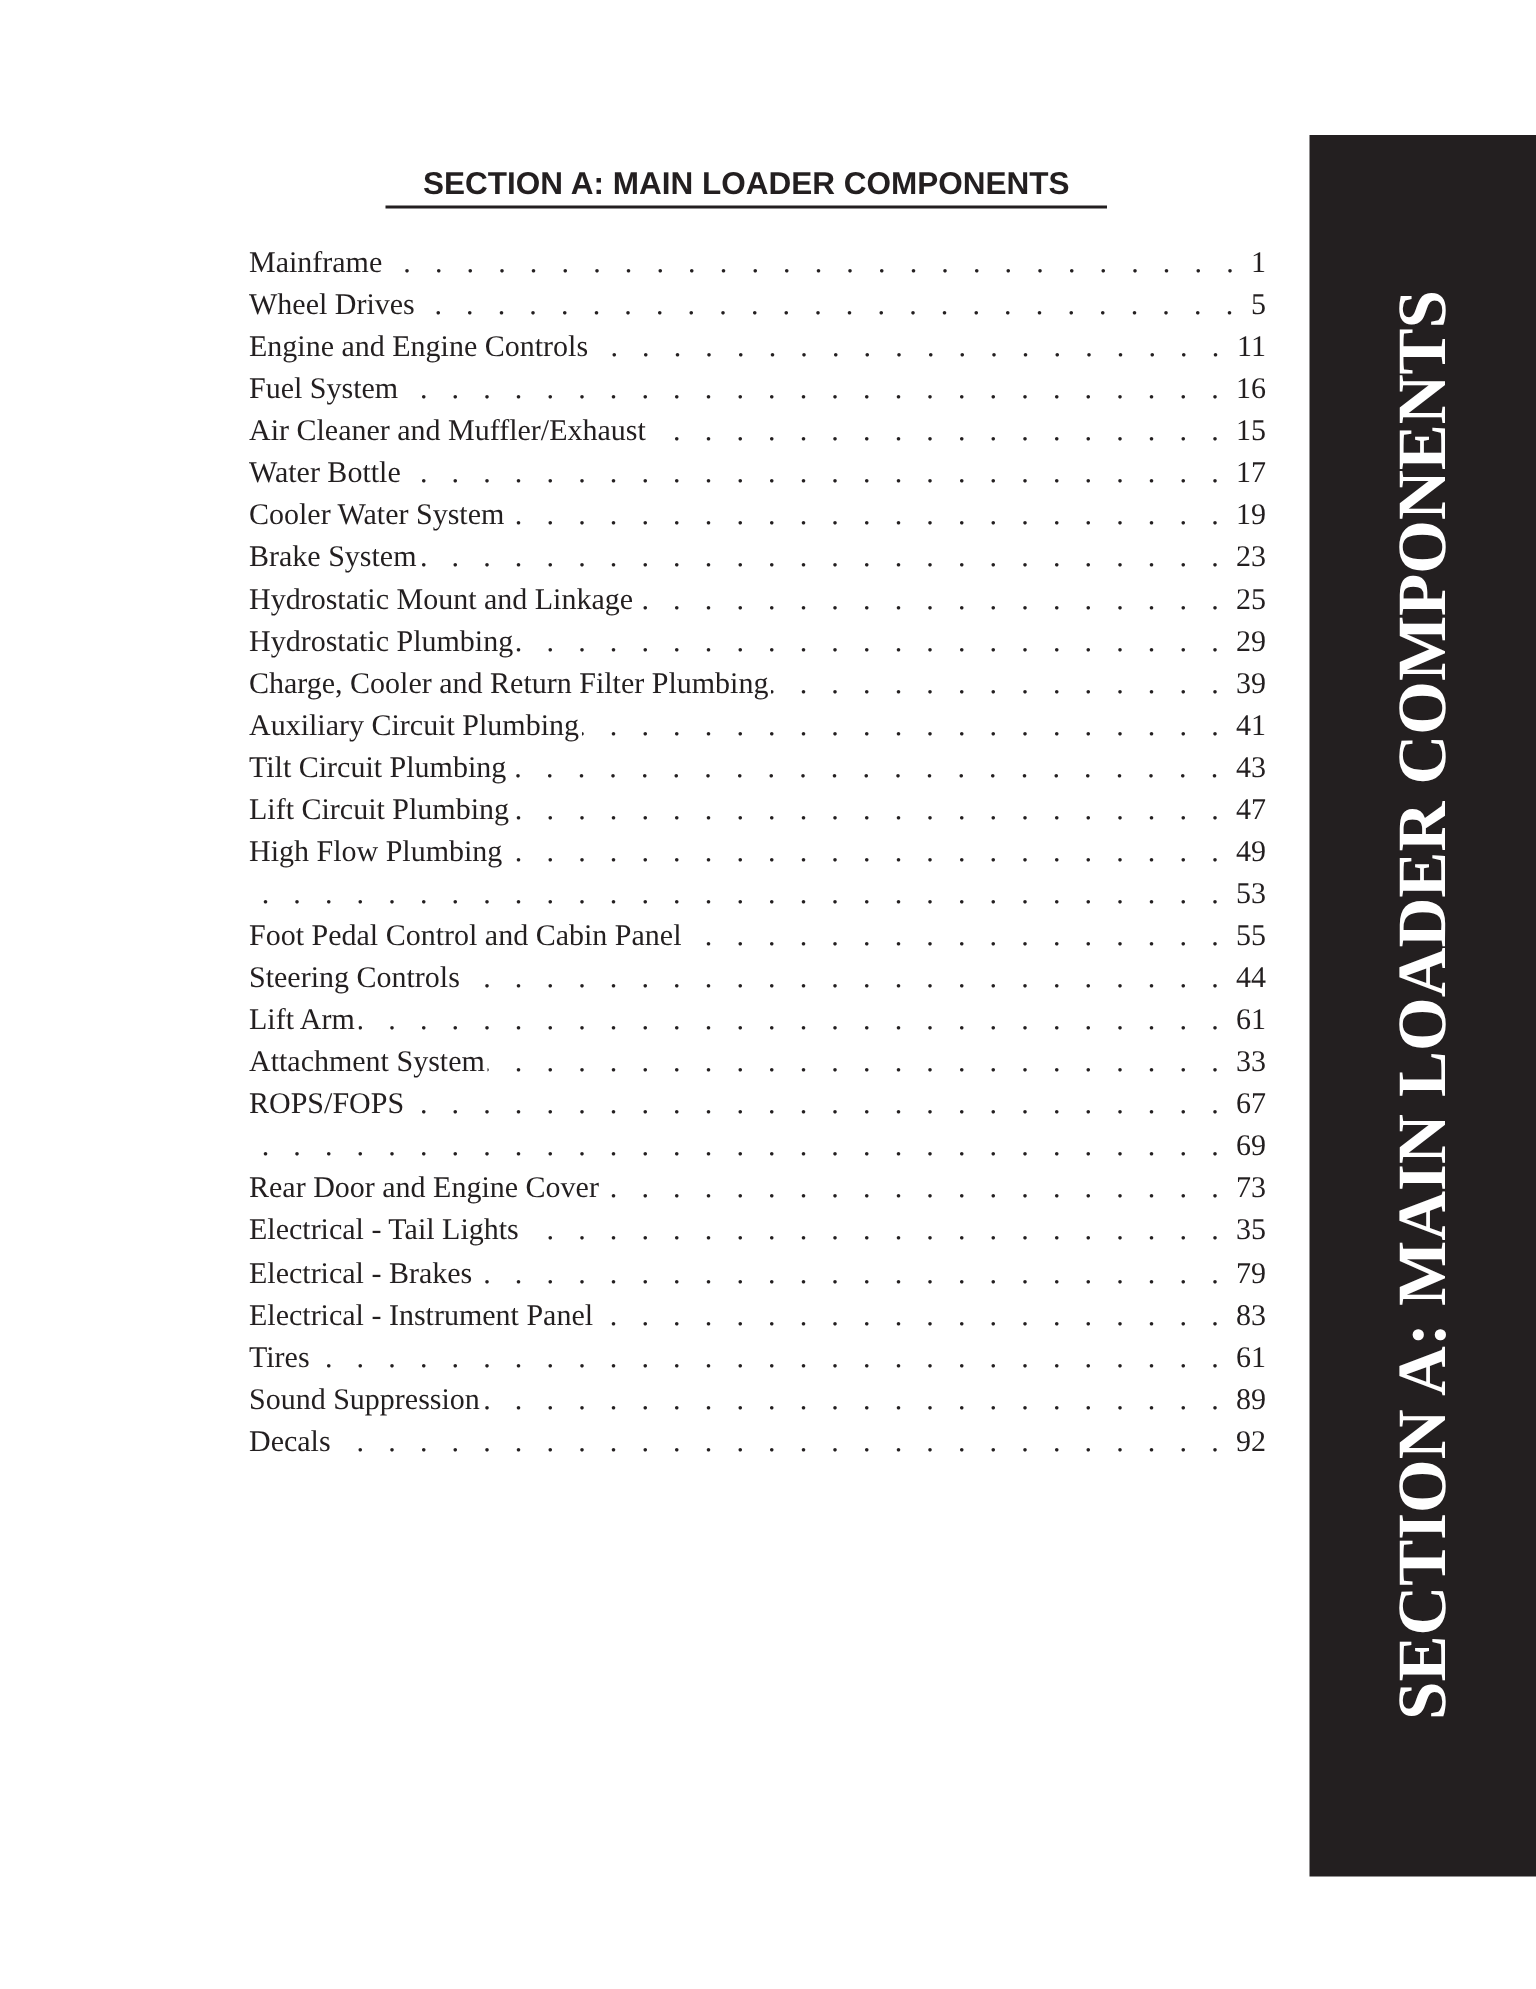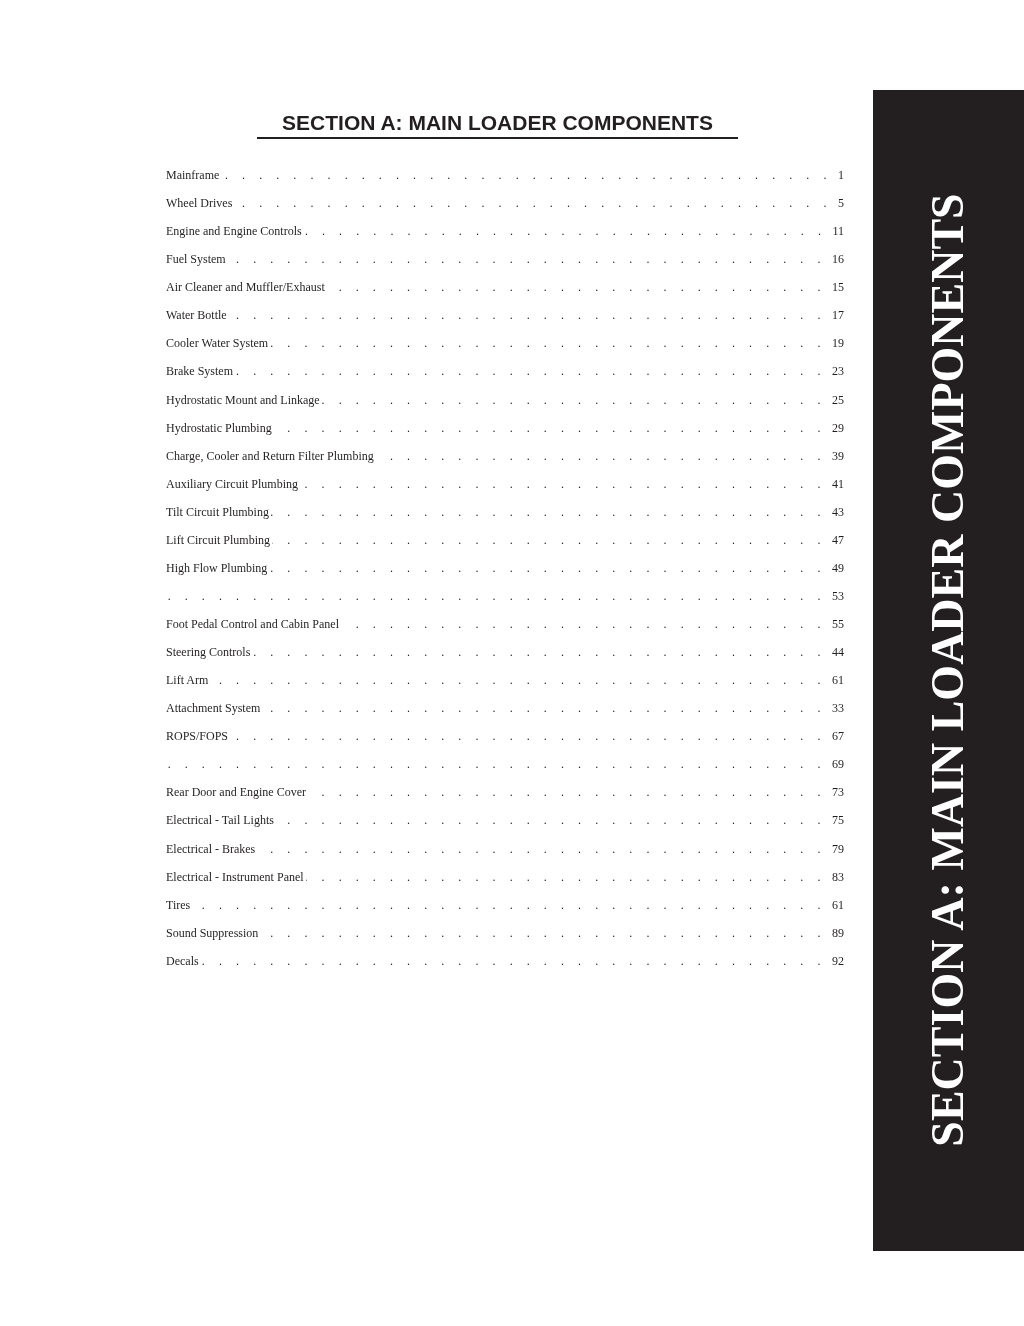--- a/index.html
+++ b/index.html
@@ -35,21 +35,21 @@
       width: 678px;
       margin: 0;
       padding: 0;
       list-style: none;
     }
     .toc-row {
       display: flex;
       align-items: baseline;
       height: 28.07px;
       font-family: "Liberation Serif", serif;
-      font-size: 12px;
+      font-size: 20px;
       line-height: 28px;
       color: #231f20;
       white-space: nowrap;
       overflow: hidden;
     }
     .toc-label {
       flex: 0 0 auto;
       padding-right: 2px;
     }
     .toc-leader {
@@ -203,21 +203,21 @@
       <span class="toc-page">69</span>
     </li>
   <li class="toc-row">
       <span class="toc-label">Rear Door and Engine Cover</span>
       <span class="toc-leader">. . . . . . . . . . . . . . . . . . . . . . . . . . . . . . . . . . . . . . . . . . . . . . . . . . . . . . . . . . . . . . . . . . . . . .</span>
       <span class="toc-page">73</span>
     </li>
   <li class="toc-row">
       <span class="toc-label">Electrical - Tail Lights</span>
       <span class="toc-leader">. . . . . . . . . . . . . . . . . . . . . . . . . . . . . . . . . . . . . . . . . . . . . . . . . . . . . . . . . . . . . . . . . . . . . .</span>
-      <span class="toc-page">75</span>
+      <span class="toc-page">35</span>
     </li>
   <li class="toc-row">
       <span class="toc-label">Electrical - Brakes</span>
       <span class="toc-leader">. . . . . . . . . . . . . . . . . . . . . . . . . . . . . . . . . . . . . . . . . . . . . . . . . . . . . . . . . . . . . . . . . . . . . .</span>
       <span class="toc-page">79</span>
     </li>
   <li class="toc-row">
       <span class="toc-label">Electrical - Instrument Panel</span>
       <span class="toc-leader">. . . . . . . . . . . . . . . . . . . . . . . . . . . . . . . . . . . . . . . . . . . . . . . . . . . . . . . . . . . . . . . . . . . . . .</span>
       <span class="toc-page">83</span>

